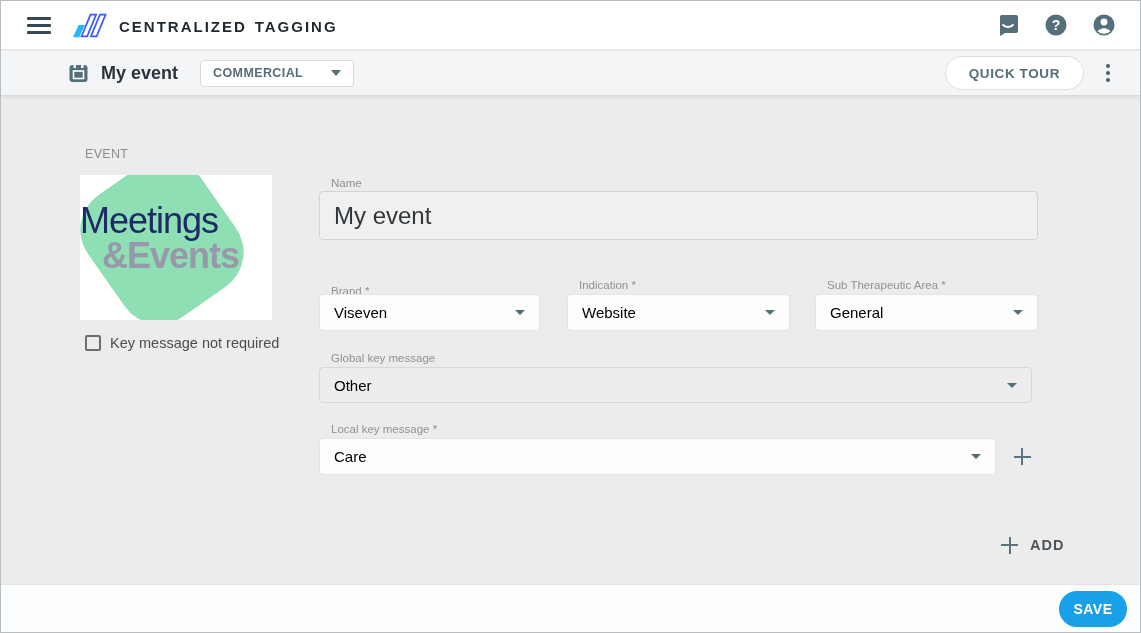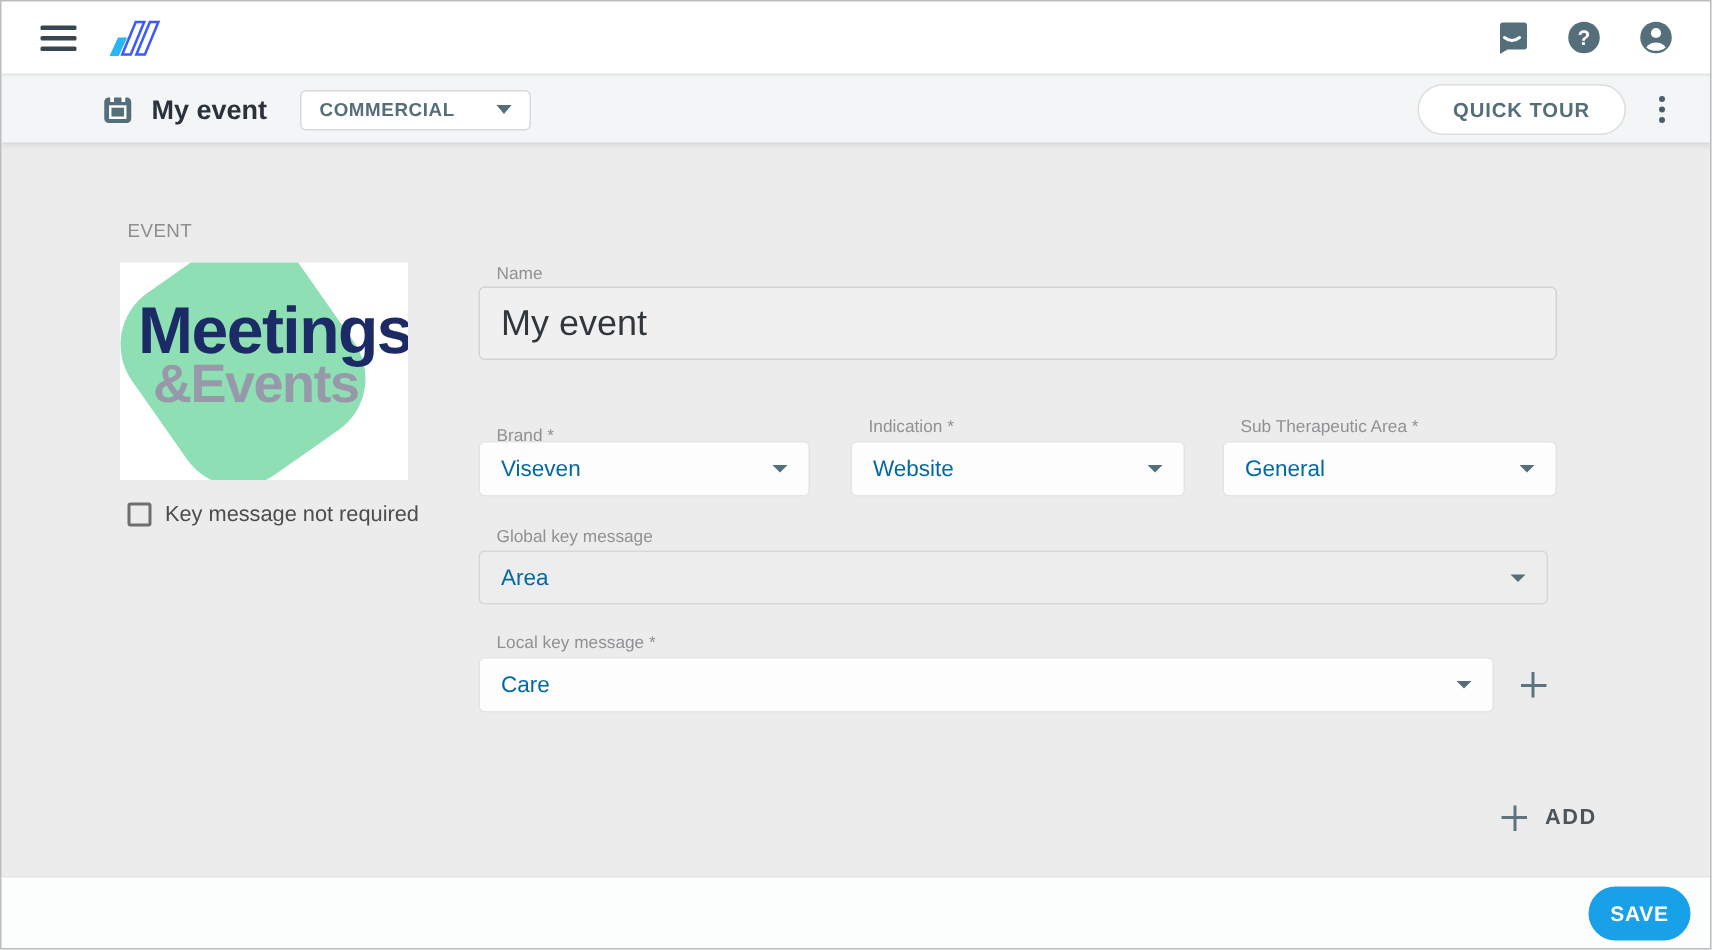--- a/index.html
+++ b/index.html
@@ -117,22 +117,21 @@
   }
   .thumb-blob {
     position: absolute; left: 14px; top: -8px;
     width: 136px; height: 148px;
     background: #8edfb3;
     border-radius: 42px;
     transform: rotate(-35deg);
   }
   .thumb-text { position: absolute; left: 0; top: 28px; width: 100%; }
   .thumb-line1 {
-    margin-left: 12px;
-    font-size: 44px; font-weight: 700; color: #1c2b66; line-height: 36px;
+    font-size: 36px; font-weight: 400; color: #1c2b66; line-height: 36px;
     letter-spacing: -1px;
   }
   .thumb-line2 {
     margin-left: 22px;
     font-size: 36px; font-weight: 700; color: #9799ab; line-height: 34px;
     letter-spacing: -1px;
   }
 
   .checkbox-row {
     position: absolute; left: 84px; top: 238px;
@@ -161,21 +160,21 @@
     padding: 0 14px;
     outline: none;
   }
   .dropdown {
     position: absolute;
     border-radius: 4px;
     display: flex; align-items: center;
     padding: 0 14px;
     cursor: pointer;
   }
-  .dropdown .dd-value { font-size: 15px; color: #0369a1; }
+  .dropdown .dd-value { font-size: 15px; color: #000000; }
   .dropdown .dd-caret {
     margin-left: auto;
     width: 0; height: 0;
     border-left: 5px solid transparent;
     border-right: 5px solid transparent;
     border-top: 5px solid #546e7a;
   }
   .dropdown.white { background: #fdfdfd; border: 1px solid #e3e4e4; }
   .dropdown.gray  { background: #ededed; border: 1px solid #d6d7d8; }
 
@@ -232,20 +231,21 @@
         <span></span>
         <span></span>
     </div>
     <div class="logo">
       <svg width="34" height="27" viewBox="0 0 36 27">
         <polygon points="0,26 6.5,26 12.5,13 6,13" fill="#29b6f6"></polygon>
         <polygon points="9,25 15,25 24.5,2 18.5,2" fill="none" stroke="#3d5afe" stroke-width="1.8"></polygon>
         <polygon points="19,25 25,25 34.5,2 28.5,2" fill="none" stroke="#3d5afe" stroke-width="1.8"></polygon>
       </svg>
     </div>
+    <div class="app-title">Centralized Tagging</div>
     <div class="topbar-actions">
       <div class="icon-btn">
         <svg width="24" height="24" viewBox="0 0 24 24">
           <path fill="#546e7a" d="M4 2 h16 a2 2 0 0 1 2 2 v14 a2 2 0 0 1-2 2 h-11 l-5 3 v-19 a2 2 0 0 1 2-2 z"></path>
           <path d="M7 12 q5 4 10 0" fill="none" stroke="#ffffff" stroke-width="2" stroke-linecap="round"></path>
         </svg>
       </div>
       <div class="icon-btn">
         <svg width="24" height="24" viewBox="0 0 24 24">
           <circle cx="12" cy="12" r="10.5" fill="#546e7a"></circle>
@@ -317,21 +317,21 @@
     </div>
 
     <div class="field-label" style="left:826px; top:182px;">Sub Therapeutic Area *</div>
     <div class="dropdown white" style="left:814px; top:197px; width:223px; height:37px;">
       <span class="dd-value">General</span>
       <span class="dd-caret"></span>
     </div>
 
     <div class="field-label" style="left:330px; top:255px;">Global key message</div>
     <div class="dropdown gray" style="left:318px; top:270px; width:713px; height:36px;">
-      <span class="dd-value">Area</span>
+      <span class="dd-value">Other</span>
       <span class="dd-caret"></span>
     </div>
 
     <div class="field-label" style="left:330px; top:326px;">Local key message *</div>
     <div class="dropdown white" style="left:318px; top:341px; width:677px; height:37px;">
       <span class="dd-value">Care</span>
       <span class="dd-caret"></span>
     </div>
     <div class="plus-btn">
       <span class="plus-glyph"></span>

